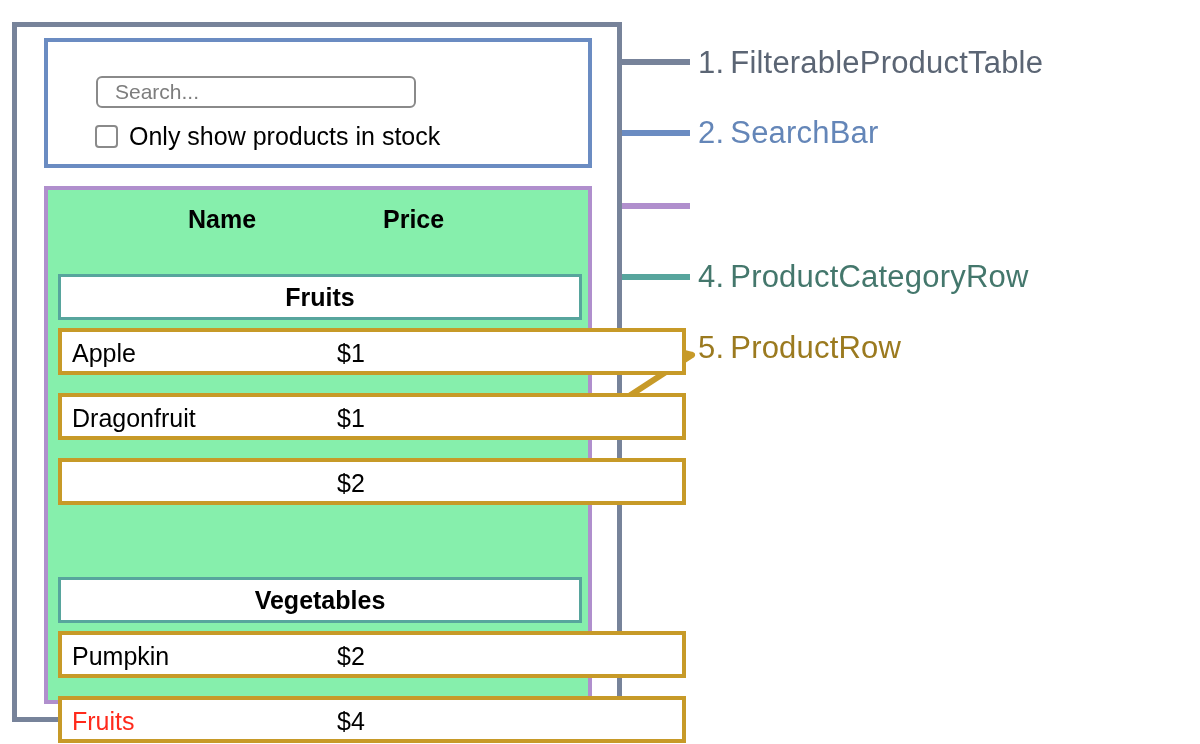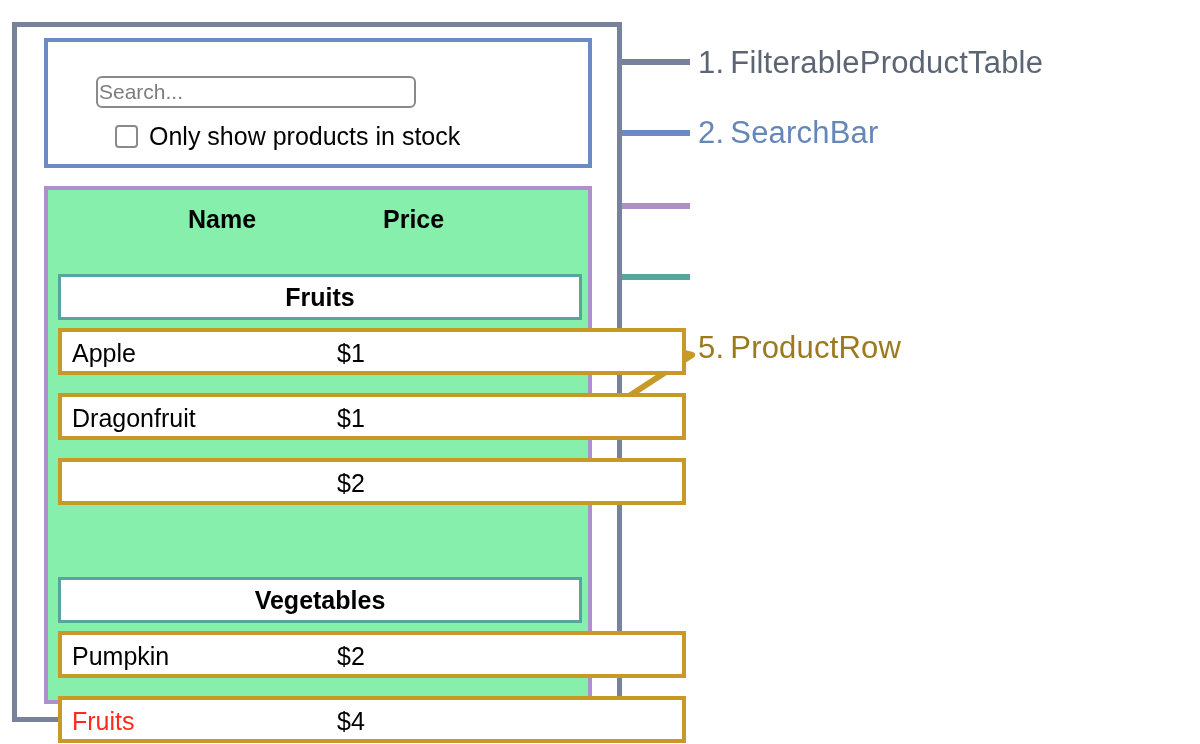--- a/index.html
+++ b/index.html
@@ -59,32 +59,31 @@
     width: 320px;
     height: 32px;
     box-sizing: border-box;
     border: 2px solid #8a8a8a;
     border-radius: 6px;
     background: #ffffff;
     font-family: "Liberation Sans", sans-serif;
     font-size: 21px;
     color: #7d7d7d;
     line-height: 28px;
-    padding: 0 1px;
+    padding: 0 17px;
     white-space: nowrap;
     overflow: hidden;
   }
   .checkbox-row {
     position: absolute;
     left: 47px;
     top: 82px;
     display: flex;
     align-items: center;
     gap: 11px;
-    margin-left: 20px;
   }
   .checkbox-box {
     width: 23px;
     height: 23px;
     box-sizing: border-box;
     border: 2px solid #8a8a8a;
     border-radius: 4px;
     background: #ffffff;
     flex: 0 0 auto;
   }
@@ -272,17 +271,20 @@
 
     </div>
   </div>
 
   <div class="legend-label legend-1">
     <span class="num">1.</span><span>FilterableProductTable</span>
   </div>
   <div class="legend-label legend-2">
     <span class="num">2.</span><span>SearchBar</span>
   </div>
+  <div class="legend-label legend-4">
+    <span class="num">4.</span><span>ProductCategoryRow</span>
+  </div>
   <div class="legend-label legend-5">
     <span class="num">5.</span><span>ProductRow</span>
   </div>
 
 </div>
 
 </body></html>

